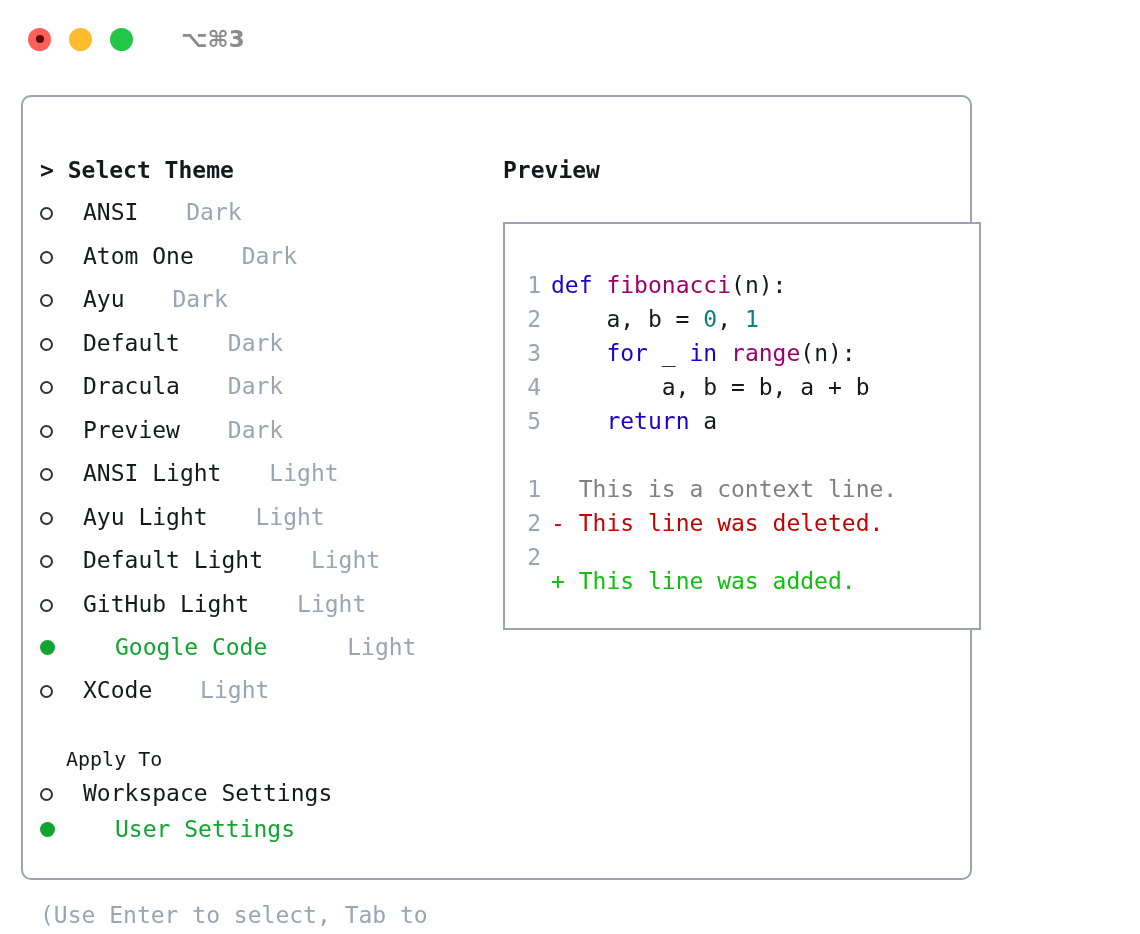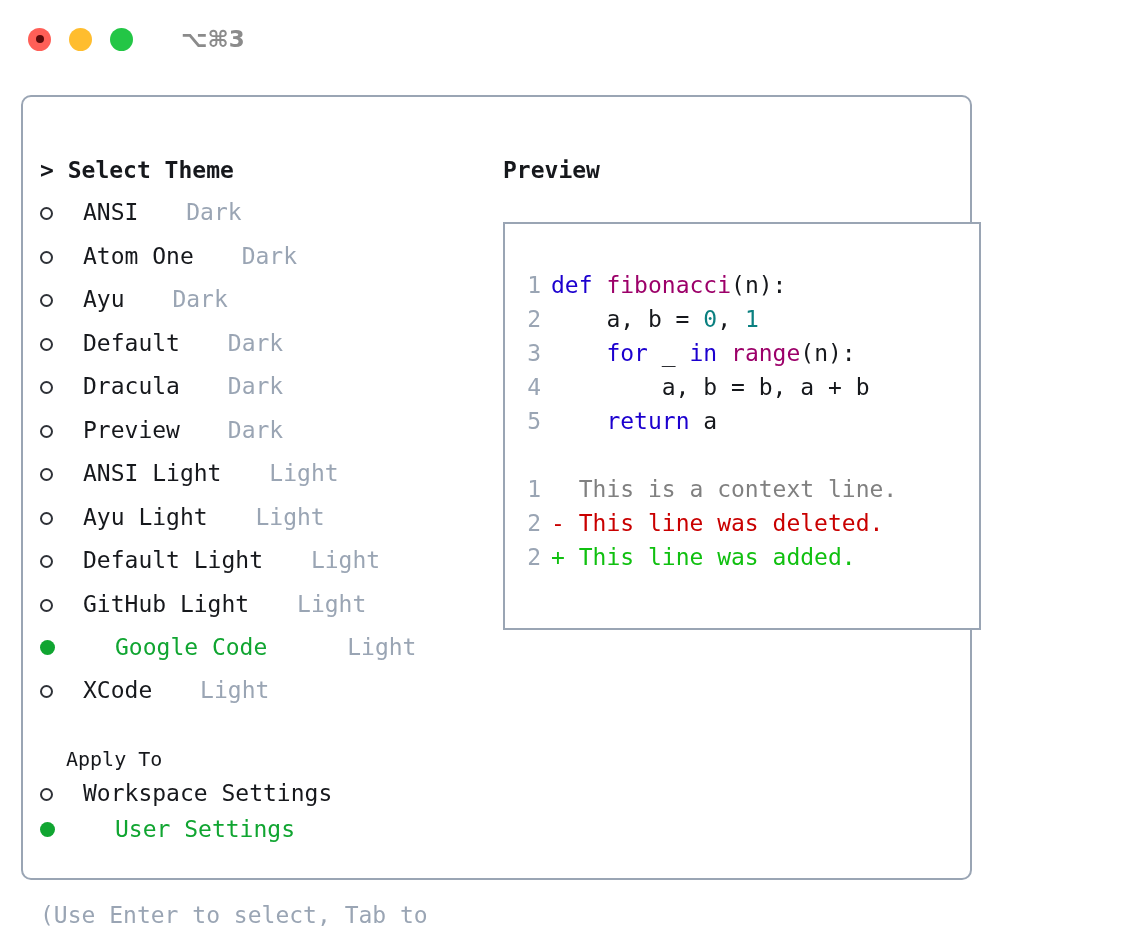--- a/index.html
+++ b/index.html
@@ -157,21 +157,21 @@
   .code-text { color: #16181c; }
 
   .tok-kw   { color: #1c00cf; }
   .tok-fn   { color: #9c0069; }
   .tok-num  { color: #0b8080; }
   .tok-plain{ color: #16181c; }
 
   .diff-gap { height: 34px; }
   .diff-ctx { color: #808080; }
   .diff-del { color: #c90000; }
-  .diff-add { color: #10c010; }
+  .diff-add { color: #10c010; margin-top: 24px; }
 </style>
 </head>
 <body>
 
 <div id="app">
 
   <div class="titlebar">
     <div class="lights">
       <div class="light red">
         <div class="dot"></div>

